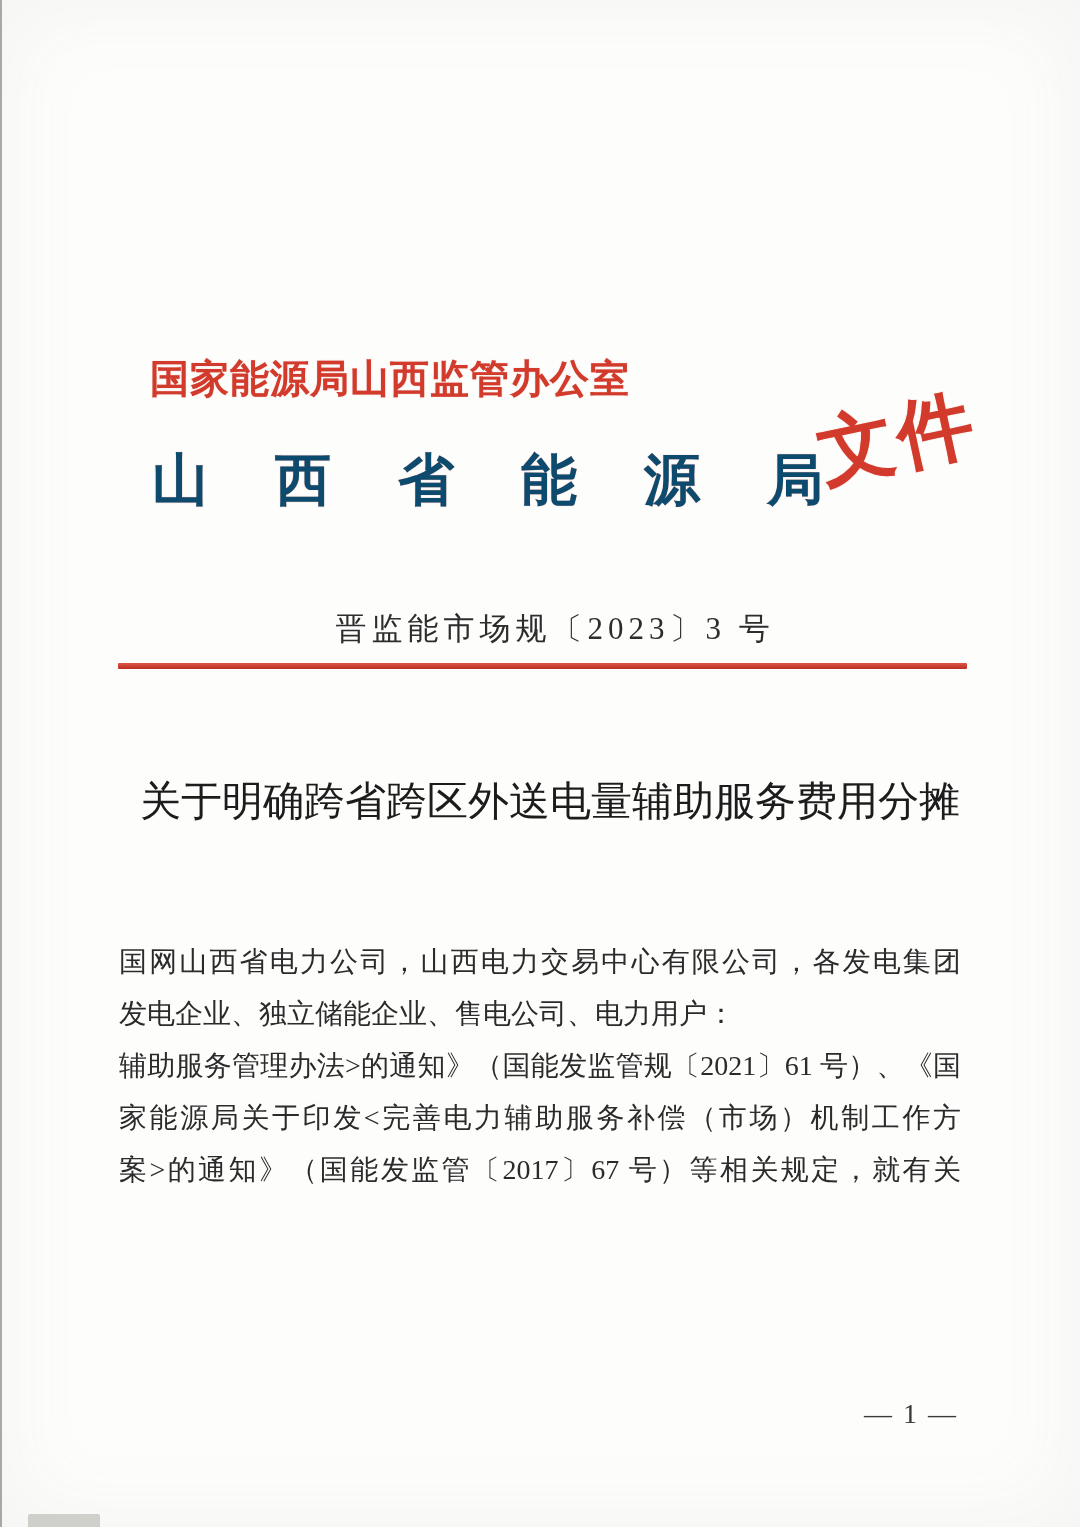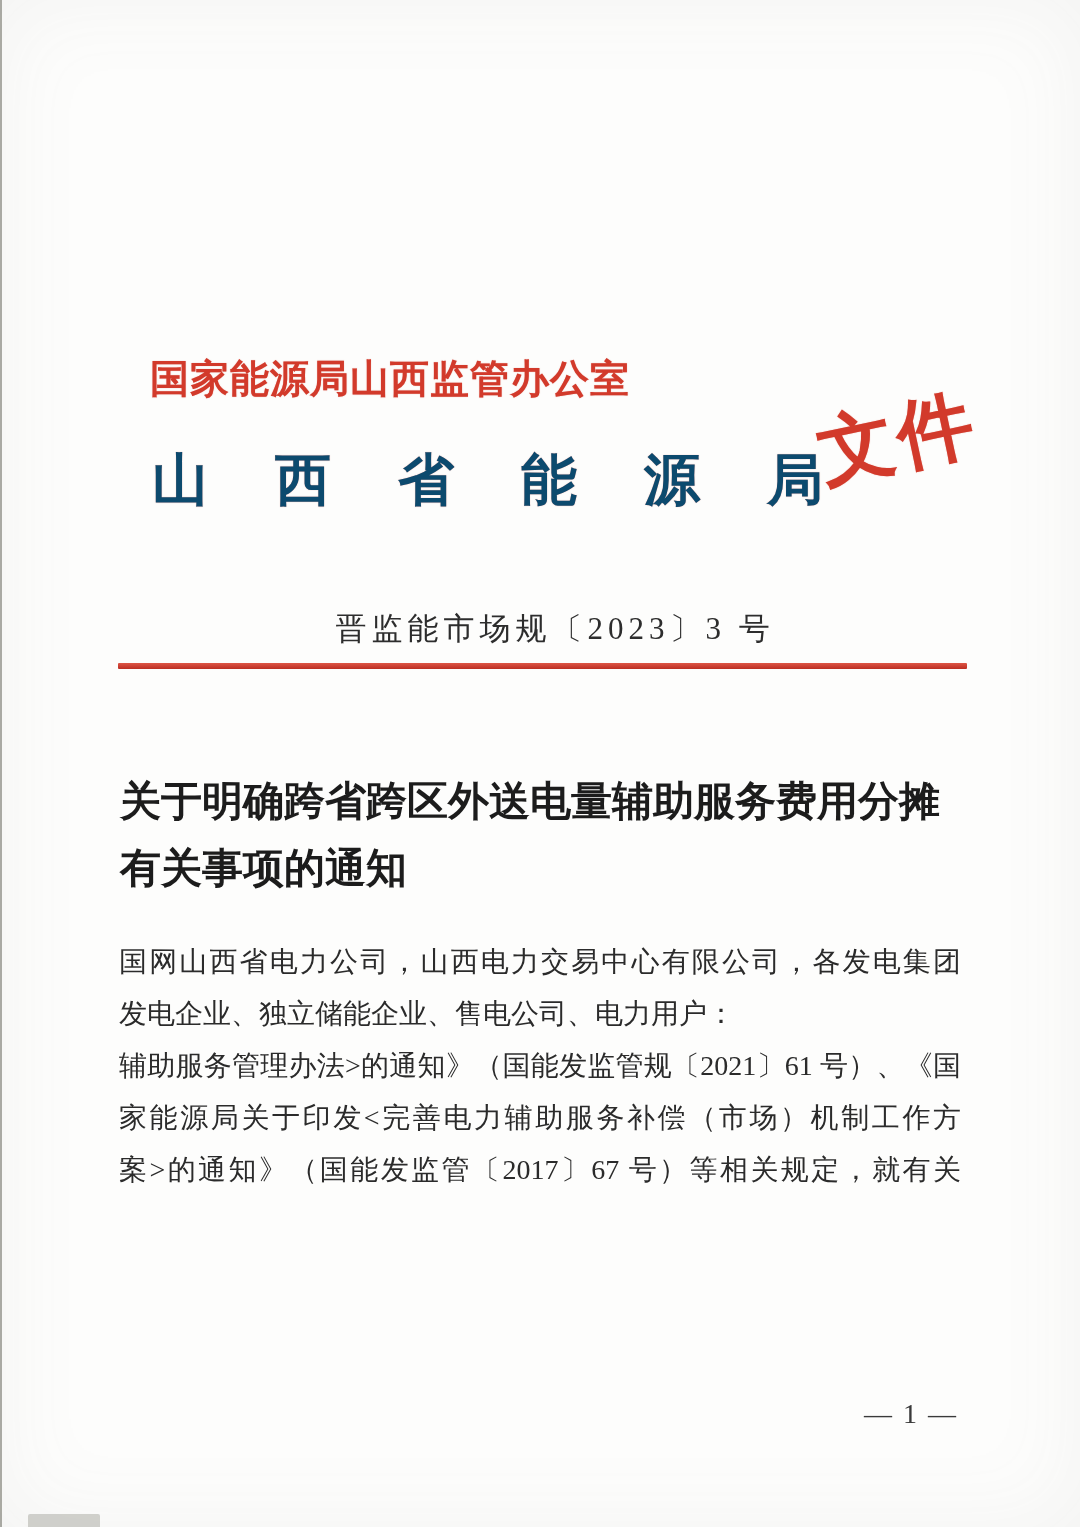--- a/index.html
+++ b/index.html
@@ -85,22 +85,22 @@
     position: absolute;
     left: 118px; top: 663px;
     width: 849px; height: 6px;
     background: linear-gradient(to bottom, #dd5545, #bb2d22);
     border-radius: 1px;
   }
   .doc-title {
     position: absolute;
     left: 120px; top: 768px;
     width: 840px;
-    text-align: left;
-    font-weight: bold;
+    text-align: right;
+    font-weight: normal;
     font-size: 41px;
     line-height: 67px;
     color: #1c1c1c;
   }
   .doc-body {
     position: absolute;
     left: 119px; top: 936px;
     width: 842px;
     font-size: 28px;
     line-height: 52px;
@@ -142,21 +142,20 @@
     <div class="agency-line2">山西省能源局</div>
     <div class="doc-type">文件</div>
   </div>
 
   <div class="doc-number">晋监能市场规〔2023〕3 号</div>
 
   <div class="red-divider"></div>
 
   <div class="doc-title">
     <div>关于明确跨省跨区外送电量辅助服务费用分摊</div>
-    <div>有关事项的通知</div>
   </div>
 
   <div class="doc-body">
     <div class="line">国网山西省电力公司，山西电力交易中心有限公司，各发电集团</div>
     <div class="line no-stretch">发电企业、独立储能企业、售电公司、电力用户：</div>
     <div class="line">辅助服务管理办法&gt;的通知》（国能发监管规〔2021〕61 号）、《国</div>
     <div class="line">家能源局关于印发&lt;完善电力辅助服务补偿（市场）机制工作方</div>
     <div class="line">案&gt;的通知》（国能发监管〔2017〕67 号）等相关规定，就有关</div>
   </div>
 

